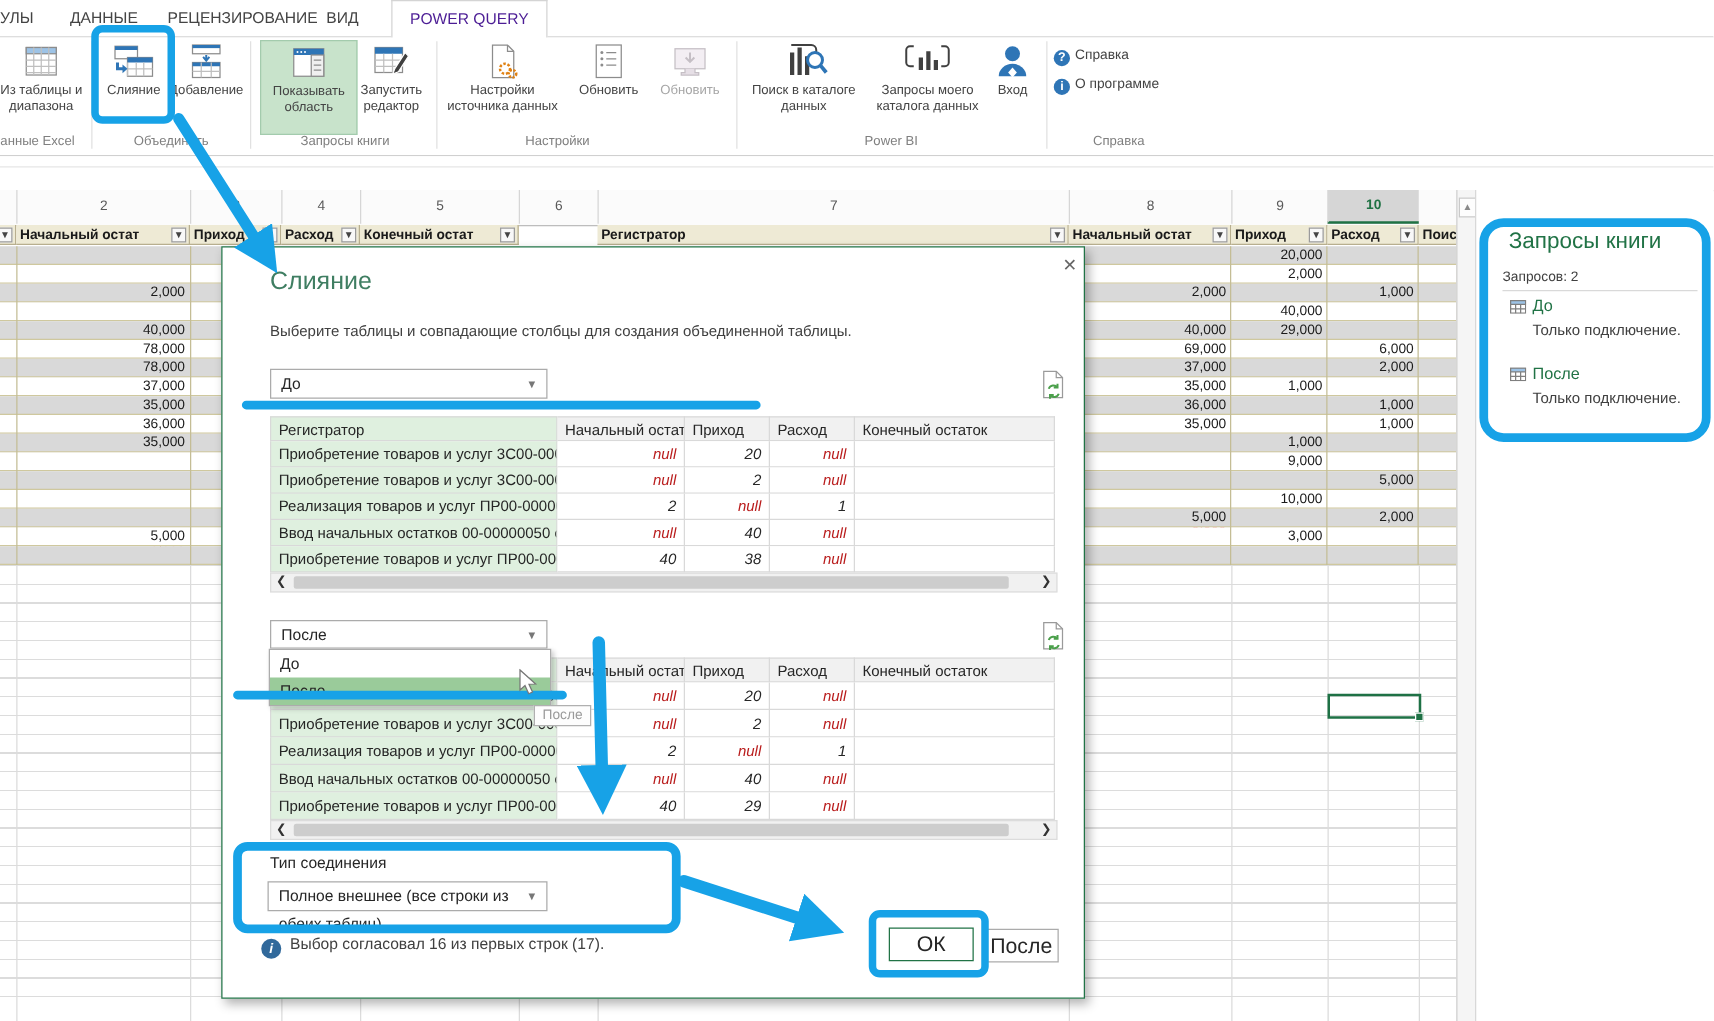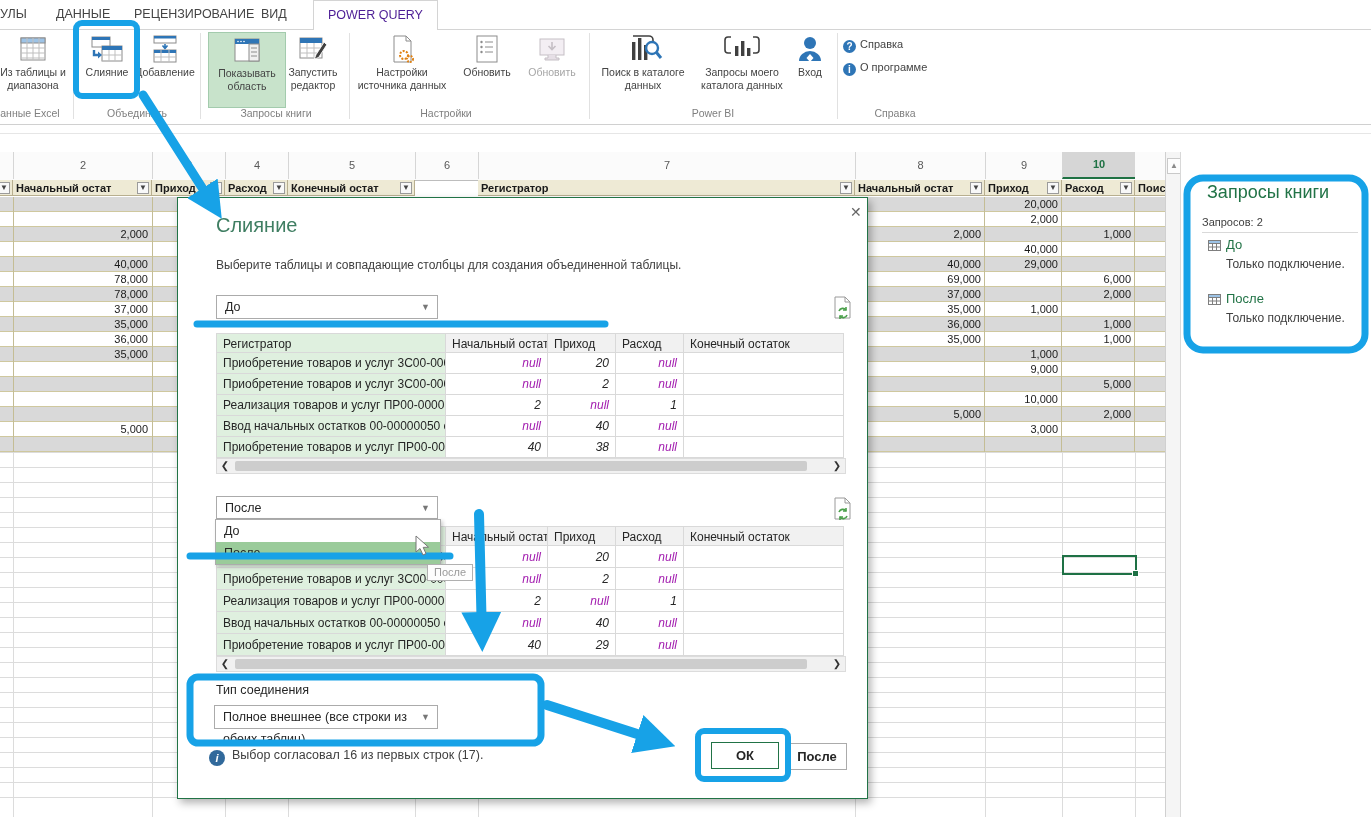--- a/index.html
+++ b/index.html
@@ -72,35 +72,35 @@
       line-height:22px;padding-left:8px;box-sizing:border-box;}
   .dd .caret{position:absolute;right:7px;top:0;color:#777;font-size:9px;}
   .ptable{position:absolute;font-size:12px;color:#262626;}
   .prow{position:relative;display:flex;}
   .pcell{box-sizing:border-box;border-right:1px solid #d9d9d9;border-bottom:1px solid #d9d9d9;padding:0 6px;
          white-space:nowrap;overflow:hidden;background:#fff;}
   .pcell.head{background:#f1f1f1;border-top:1px solid #d9d9d9;}
   .pcell.reg{background:#dff0df;border-left:1px solid #d9d9d9;}
   .pcell.head.reg{background:#dff0df;}
   .pcell.num{text-align:right;font-style:italic;}
-  .pcell .nullv{color:#a21caf;margin-left:28px;}
+  .pcell .nullv{color:#b91c1c;margin-left:28px;}
   .pscroll{position:absolute;width:630px;height:16px;background:#f1f1f1;border:1px solid #dcdcdc;box-sizing:border-box;}
   .pscroll .arr{position:absolute;top:0;width:16px;height:14px;text-align:center;font-size:10px;line-height:14px;color:#333;font-weight:bold;}
   .pscroll .thumb{position:absolute;left:18px;top:2px;width:572px;height:10px;background:#cdcdcd;border-radius:2px;}
   #ddlist{position:absolute;left:37px;top:321px;width:224px;background:#fff;border:1px solid #acacac;z-index:12;
           font-size:12.5px;color:#262626;box-shadow:2px 2px 4px rgba(0,0,0,.2);}
   #ddlist .opt{height:22px;line-height:22px;padding-left:8px;}
   #ddlist .opt.hl{background:#9acb9a;}
   #tooltip{position:absolute;left:249px;top:366px;height:15px;line-height:15px;padding:0 6px;background:#fdfdfd;
            border:1px solid #b0b0b0;font-size:11px;color:#9a9a9a;z-index:12;}
   #joinlabel{position:absolute;left:38px;top:485px;font-size:12.5px;color:#262626;}
   #inforow{position:absolute;left:31px;top:550px;font-size:12.5px;color:#404040;}
   #inforow .i{display:inline-block;width:16px;height:16px;border-radius:50%;background:#31699b;color:#fff;text-align:center;
               line-height:16px;font-size:11px;font-weight:bold;font-style:italic;margin-right:7px;vertical-align:-3px;}
-  .dlgbtn{position:absolute;height:27px;line-height:25px;text-align:center;font-size:13px;color:#262626;background:#fff;box-sizing:border-box;font-weight:bold;}
+  .dlgbtn{position:absolute;height:27px;line-height:25px;text-align:center;font-size:17px;color:#262626;background:#fff;box-sizing:border-box;}
   #okbtn{left:533px;top:544px;width:68px;border:1px solid #217346;}
   #cancelbtn{left:609px;top:545px;width:60px;border:1px solid #ababab;}
 
   
   #anno{left:0;top:0;width:1371px;height:817px;z-index:50;pointer-events:none;}
   #cursor{left:414px;top:535px;z-index:60;pointer-events:none;}
 </style>
 </head>
 <body>
 

